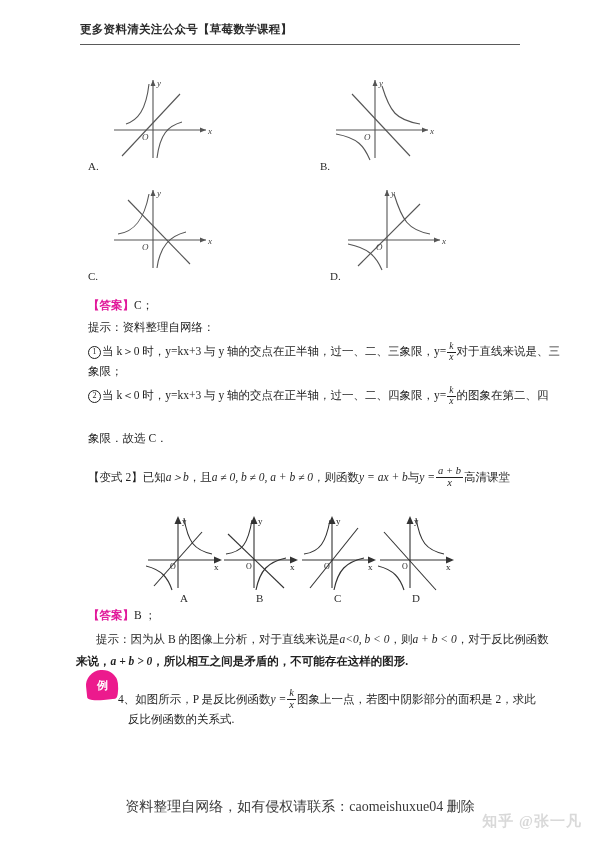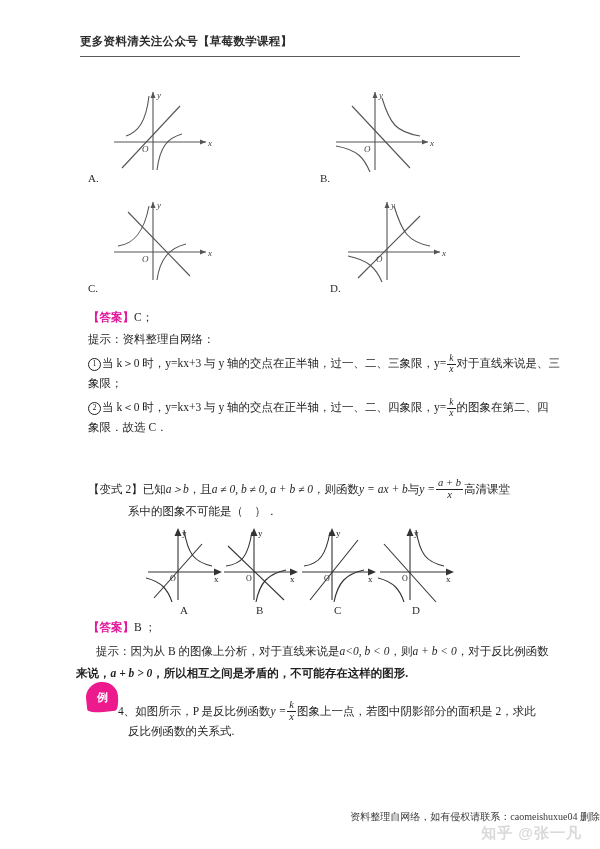--- a/index.html
+++ b/index.html
@@ -4,21 +4,21 @@
 <style>
   html,body{margin:0;padding:0;}
   body{
     width:600px;height:849px;
     background:#ffffff;
     font-family:"Liberation Serif","DejaVu Serif",serif;
     color:#1a1a1a;
     position:relative;
     overflow:hidden;
   }
-  .page{position:relative;width:600px;height:607px;margin-top:12px;}
+  .page{position:relative;width:600px;height:607px;}
 
   
   .hdr{
     position:absolute;left:80px;top:22px;width:440px;
   }
   .hdr-text{
     font-size:11.5px;font-weight:bold;letter-spacing:.3px;
     color:#2b2b2b;
   }
   .hdr-rule{
@@ -57,27 +57,27 @@
   .badge-shape{
     width:32px;height:30px;background:#ec1a8d;
     border-radius:58% 58% 16% 58% / 58% 58% 58% 16%;
     transform:rotate(-6deg);
     display:flex;align-items:center;justify-content:center;
   }
   .badge-txt{color:#fff;font-size:11px;font-weight:bold;transform:rotate(6deg);}
 
   
   .footer{
-    position:absolute;left:0;top:798px;width:600px;text-align:right;
-    font-size:10px;color:#3a3a3a;
+    position:absolute;left:0;top:798px;width:600px;text-align:center;
+    font-size:14px;color:#3a3a3a;
   }
   .wm{
     position:absolute;right:18px;top:812px;
     font-size:15px;color:#d9d9d9;font-weight:bold;letter-spacing:1px;
-    font-family:Liberation Sans, sans-serif;
+    font-family:Liberation Serif, serif;
   }
 </style>
 </head>
 <body>
 
 <div class="page">
 
   <div class="hdr">
     <div class="hdr-text">更多资料清关注公众号【草莓数学课程】</div>
   </div>
@@ -162,27 +162,26 @@
   <div class="tx" style="left:88px;top:320px;">提示：资料整理自网络：</div>
 
   <div class="tx" style="left:88px;top:342px;">
     <span class="circnum">1</span><span>当 k＞0 时，y=kx+3 与 y 轴的交点在正半轴，过一、二、三象限，y=</span><span class="frac sm"><span class="num mi">k</span><span class="den mi">x</span></span><span>对于直线来说是、三</span>
   </div>
   <div class="tx" style="left:88px;top:364px;">象限；</div>
 
   <div class="tx" style="left:88px;top:386px;">
     <span class="circnum">2</span><span>当 k＜0 时，y=kx+3 与 y 轴的交点在正半轴，过一、二、四象限，y=</span><span class="frac sm"><span class="num mi">k</span><span class="den mi">x</span></span><span>的图象在第二、四</span>
   </div>
-  <div class="tx" style="left:88px;top:408px;">象限．故选 C．</div>
+  <div class="tx" style="left:88px;top:431px;">象限．故选 C．</div>
 
 
   <div class="tx" style="left:88px;top:466px;">
     <span>【变式 2】</span><span>已知</span><span class="mi">a＞b</span><span>，且</span><span class="mi">a ≠ 0, b ≠ 0, a + b ≠ 0</span><span>，则函数</span><span class="mi">y = ax + b</span><span>与</span><span class="mi">y =</span><span class="frac"><span class="num mi">a + b</span><span class="den mi">x</span></span><span>高清课堂</span>
   </div>
-  <div class="tx" style="left:128px;top:492px;">系中的图象不可能是（　）．</div>
 
   <div class="g" style="left:146px;top:512px;">
     <svg width="84" height="80" viewBox="0 0 84 80">
       <g stroke="#333" fill="none" stroke-width="1.1">
         <line x1="2" y1="48" x2="74" y2="48"></line>
         <polygon points="76,48 68,44.5 68,51.5" fill="#333" stroke="none"></polygon>
         <line x1="32" y1="76" x2="32" y2="6"></line>
         <polygon points="32,4 28.5,12 35.5,12" fill="#333" stroke="none"></polygon>
         <path d="M38,6 C42,30 48,38 66,42"></path>
         <path d="M0,54 C16,58 22,66 26,78"></path>

